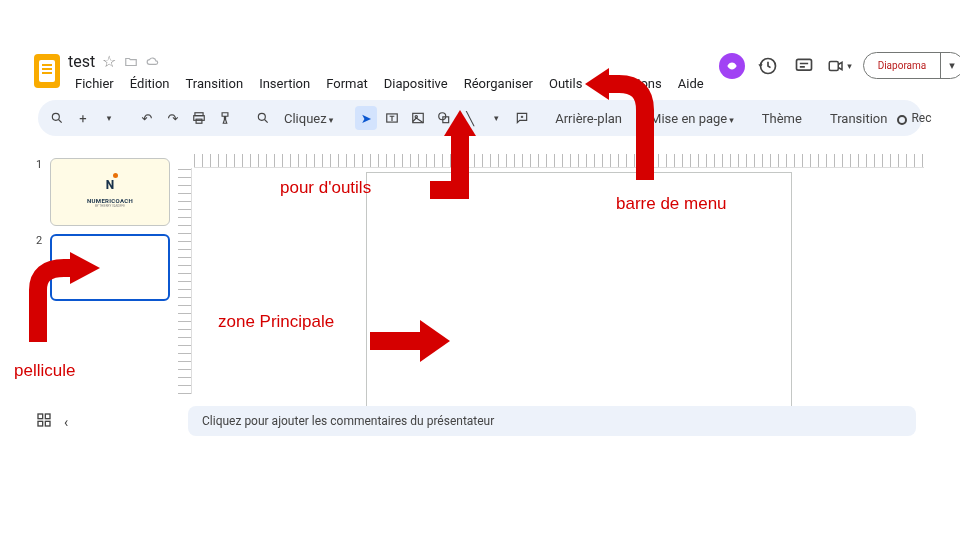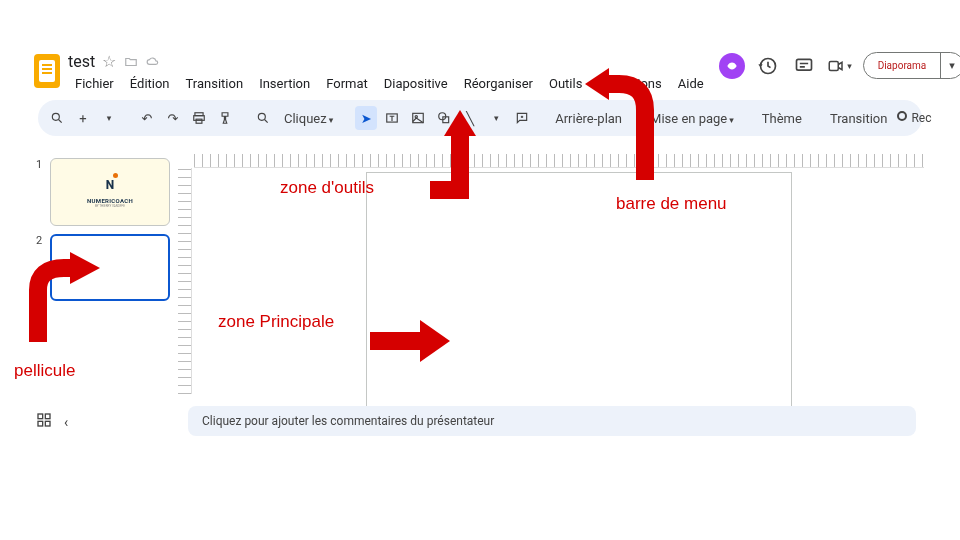--- a/index.html
+++ b/index.html
@@ -23,21 +23,21 @@
   .present-btn { display: flex; align-items: center; border: 1px solid #747775; border-radius: 18px; overflow: hidden; }
   .present-main { padding: 6px 14px; font-size: 10px; color: #b91c1c; }
   .present-drop { border-left: 1px solid #747775; padding: 6px 8px; font-size: 11px; color: #444; }
   
   .toolbar { margin: 6px 10px 0 10px; background: #edf2fa; border-radius: 20px; height: 36px; display: flex; align-items: center; padding: 0 8px; gap: 4px; font-size: 13px; color: #444; }
   .tbtn { min-width: 22px; height: 24px; display: flex; align-items: center; justify-content: center; padding: 0 3px; border-radius: 4px; }
   .tsep { width: 1px; height: 20px; background: #c7c7c7; margin: 0 4px; }
   .tlabel { padding: 0 6px; white-space: nowrap; }
   .tchev { font-size: 9px; margin-left: 2px; }
   .selected { background: #d3e3fd; border-radius: 4px; }
-  .rec { margin-left: auto; display: flex; align-items: flex-start; gap: 4px; font-size: 12px; padding-right: 6px; }
+  .rec { margin-left: auto; display: flex; align-items: flex-end; gap: 4px; font-size: 12px; padding-right: 6px; }
   .rec-dot { width: 10px; height: 10px; border: 2px solid #444; border-radius: 50%; }
   
   .workspace { display: flex; position: absolute; top: 108px; left: 0; right: 0; bottom: 48px; }
   .filmstrip { width: 150px; padding: 4px 8px; overflow: hidden; }
   .thumb-row { display: flex; gap: 4px; margin-bottom: 8px; }
   .thumb-num { font-size: 11px; color: #444; width: 10px; }
   .thumb { flex: 1; aspect-ratio: 16/9; border: 1px solid #c4c7c5; border-radius: 6px; background: #fff; display: flex; align-items: center; justify-content: center; }
   .thumb.sel { border: 2px solid #0b57d0; }
   .thumb.logo-slide { background: #fffbe6; }
   .nc-logo { text-align: center; }
@@ -236,21 +236,21 @@
     <span><svg width="16" height="16" viewBox="0 0 24 24" fill="none" stroke="#444" stroke-width="2">
           <rect x="3" y="3" width="7" height="7"></rect>
           <rect x="14" y="3" width="7" height="7"></rect>
           <rect x="3" y="14" width="7" height="7"></rect>
           <rect x="14" y="14" width="7" height="7"></rect>
         </svg></span>
     <span style="font-size:14px">‹</span>
   </div>
 </div>
 
-<div class="anno" style="top:178px; left:280px">zone d'outils</div>
+<div class="anno" style="top:178px; left:280px">pour d'outils</div>
 <div class="anno" style="top:194px; left:616px">barre de menu</div>
 <div class="anno" style="top:312px; left:218px">zone Principale</div>
 <div class="anno" style="top:361px; left:14px">pellicule</div>
 
 <svg class="arrow" style="top:60px; left:585px" width="110" height="130" viewBox="0 0 110 130">
   <path d="M60 120 L60 50 Q60 24 34 24 L14 24" fill="none" stroke="#d50000" stroke-width="18"></path>
   <polygon points="24,8 24,40 0,24" fill="#d50000"></polygon>
 </svg>
 <svg class="arrow" style="top:110px; left:420px" width="70" height="100" viewBox="0 0 70 100">
   <path d="M10 80 L40 80 L40 20" fill="none" stroke="#d50000" stroke-width="18"></path>

